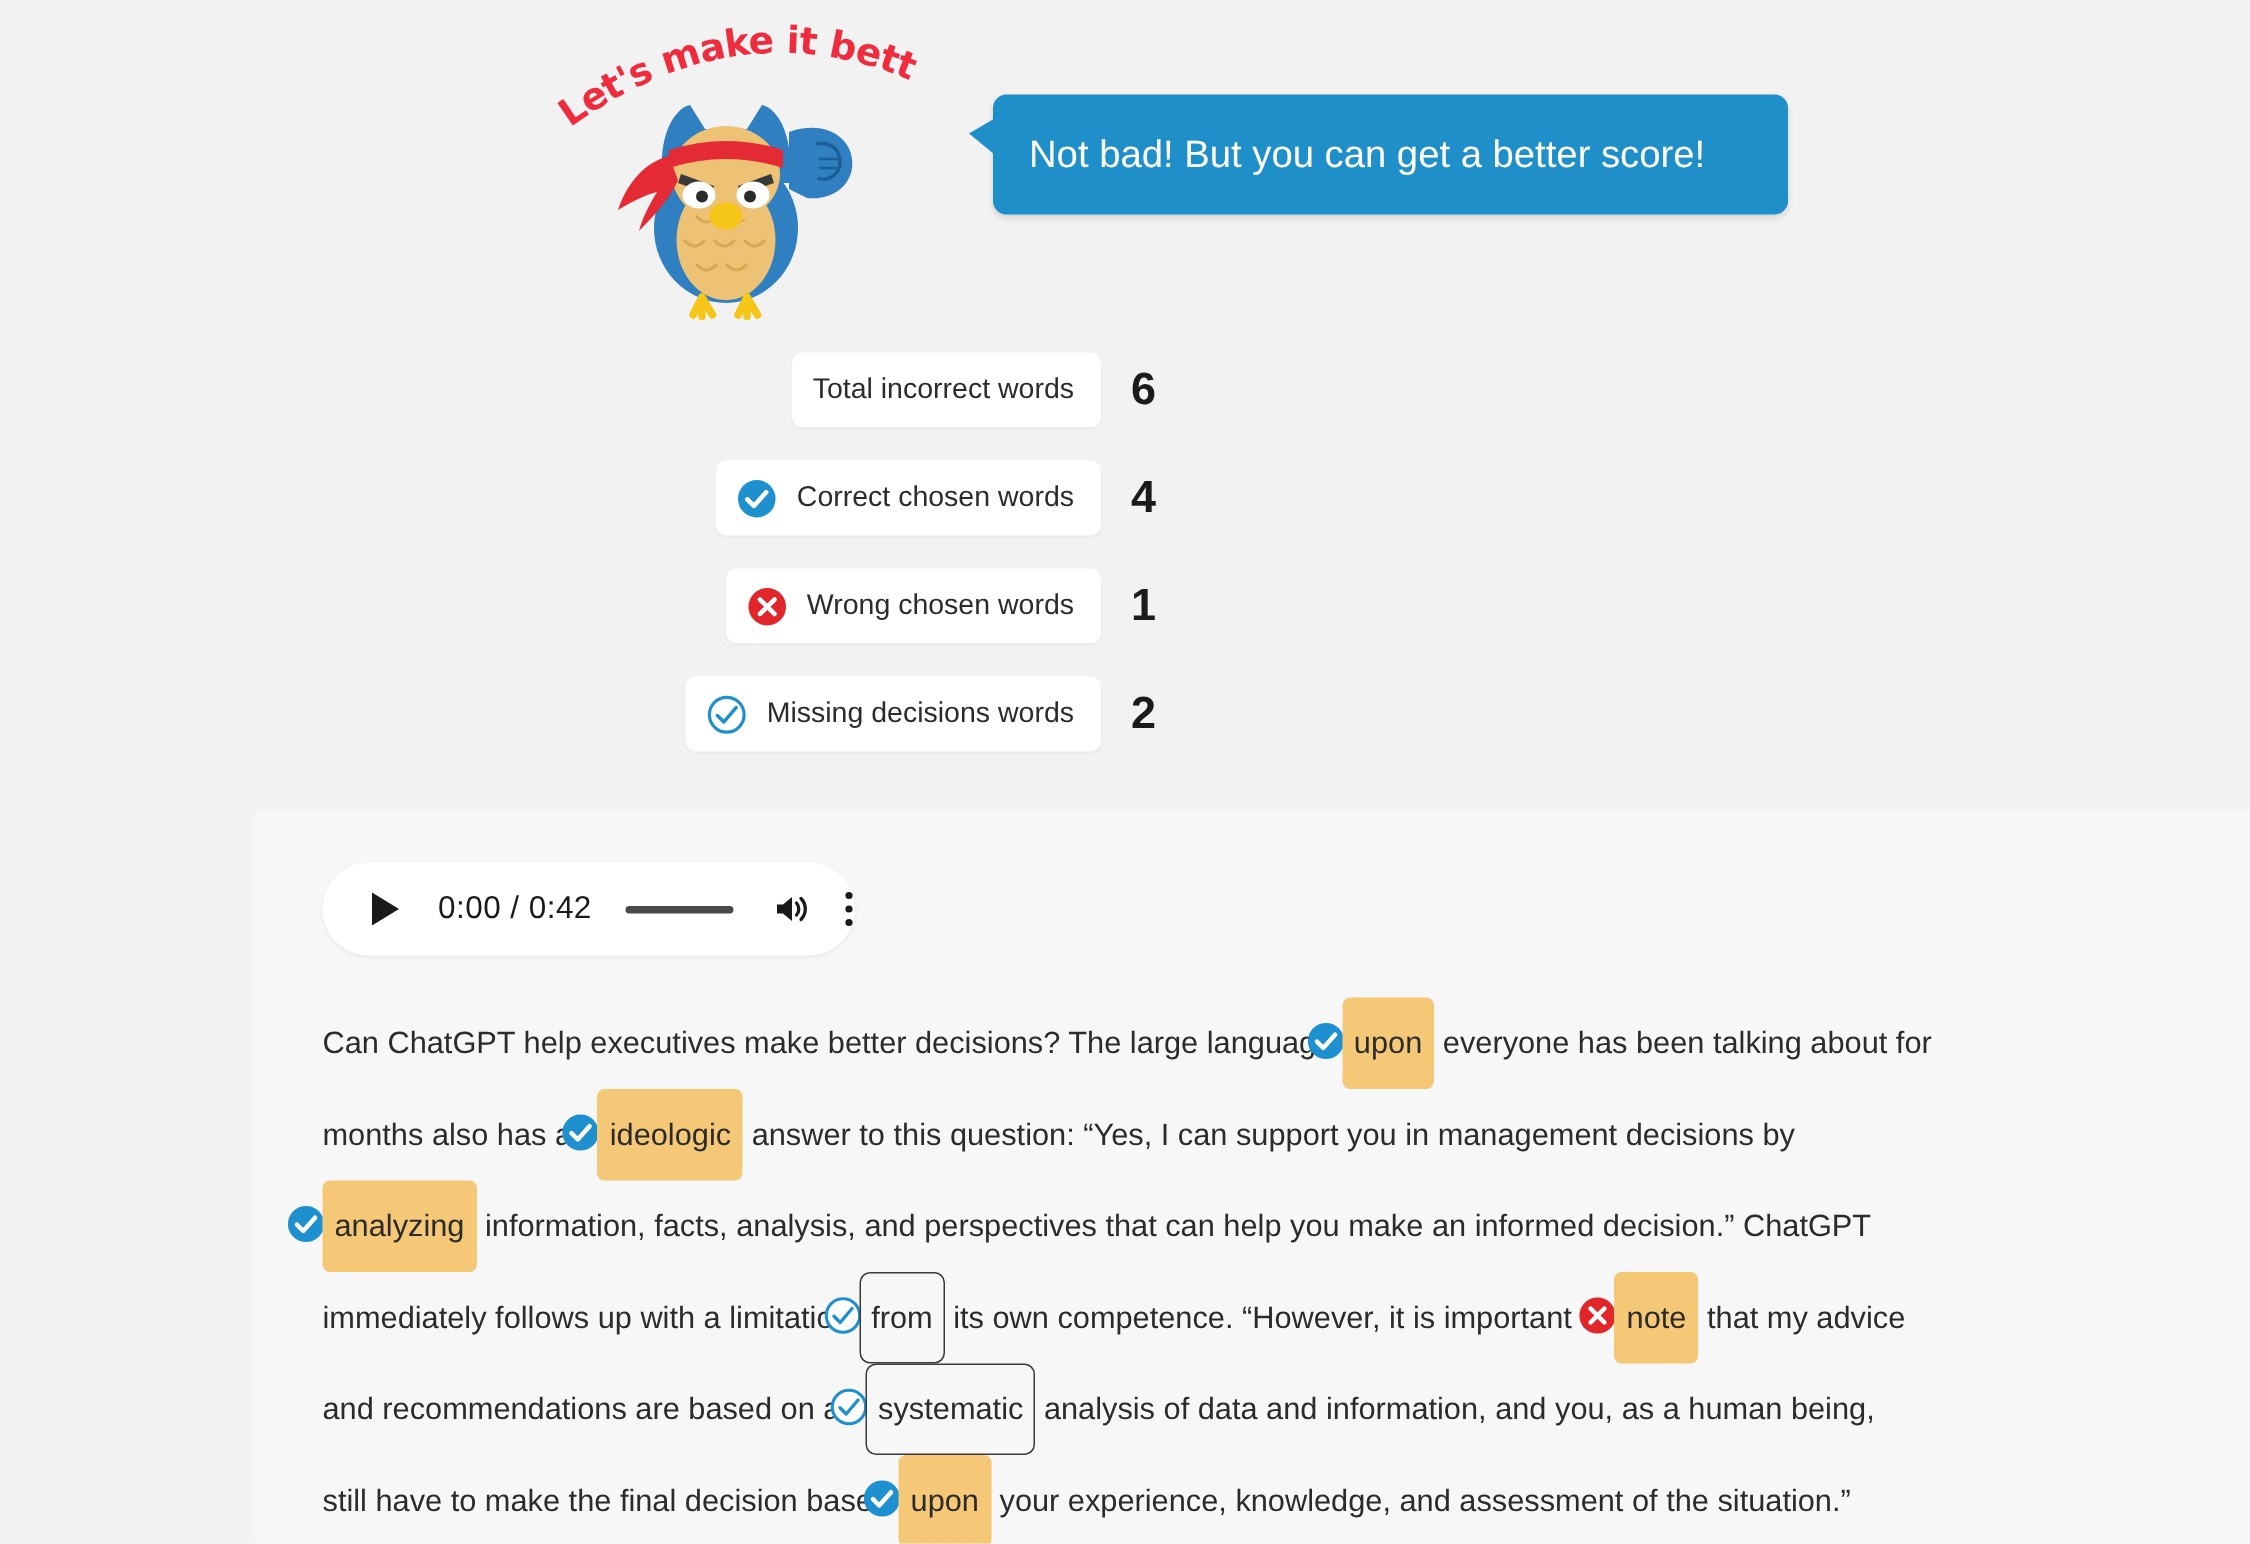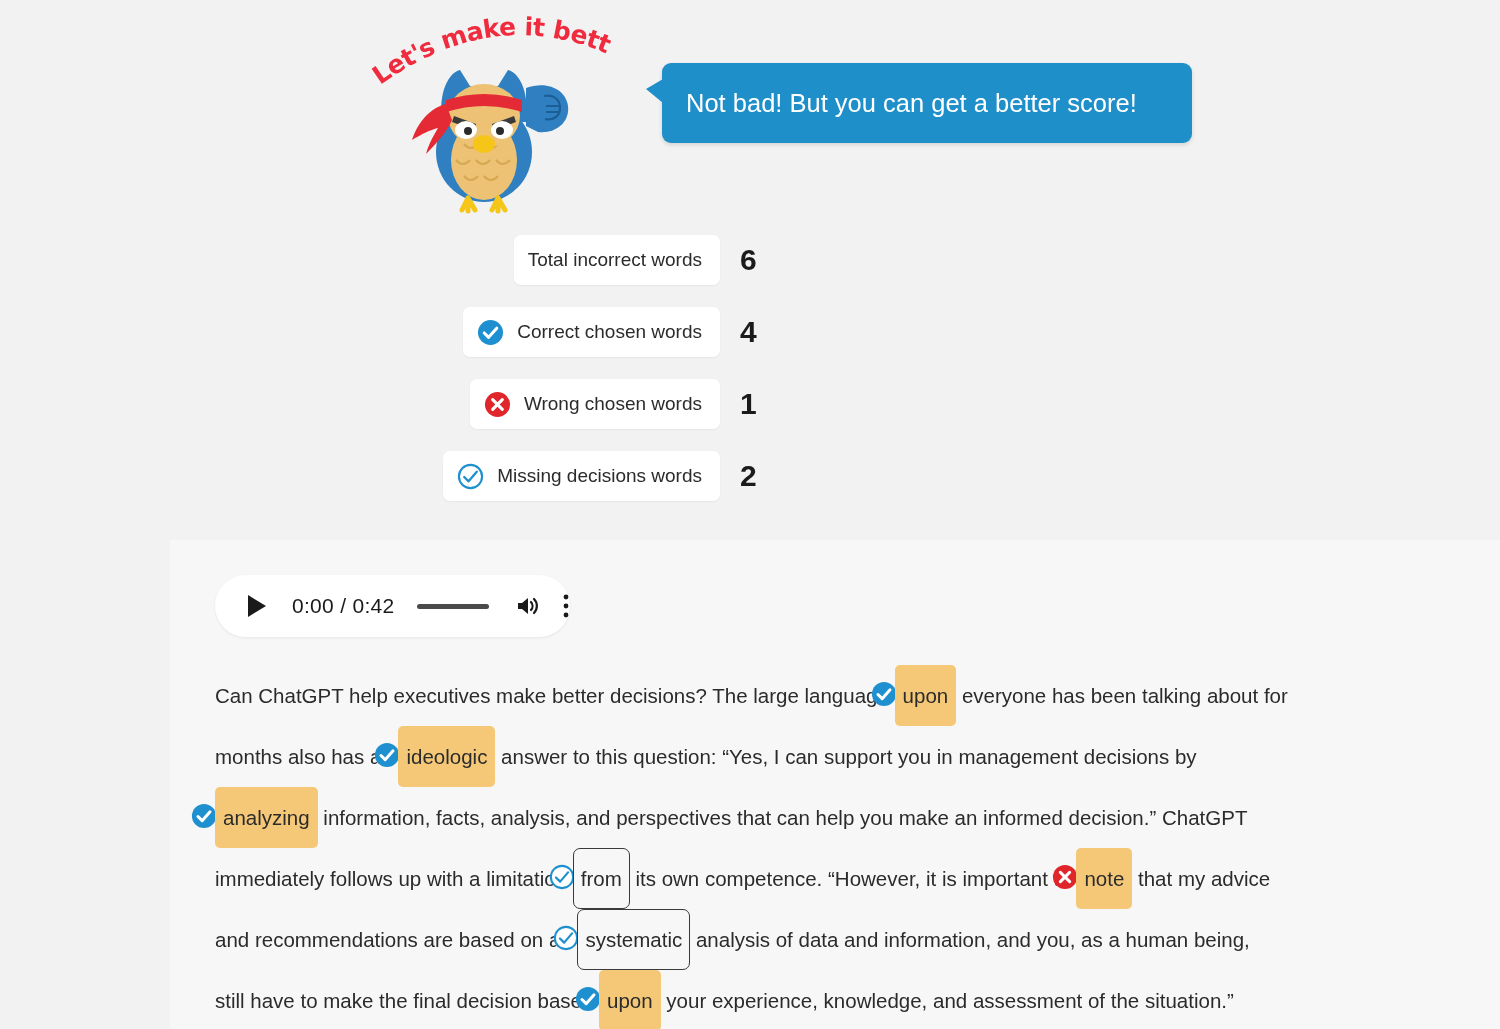--- a/index.html
+++ b/index.html
@@ -43,21 +43,21 @@
     border-right:17px solid #1f8fc9;
   }
   #bubble-text{
     position:absolute;left:24px;top:0;right:18px;height:80px;
     display:flex;align-items:center;
     color:#ffffff;font-size:25.5px;font-weight:400;
     white-space:nowrap;
   }
 
   
-  #summary{position:relative;height:300px;}
+  #summary{position:relative;height:300px;margin-left:14px;}
 
   #stats{position:absolute;left:0;top:5px;width:790px;}
   .stat-row{
     position:relative;height:50px;margin-bottom:22px;
     display:flex;align-items:center;
   }
   .stat-pill{
     position:absolute;right:70px;top:0;height:50px;
     background:#ffffff;border-radius:7px;
     display:flex;align-items:center;

